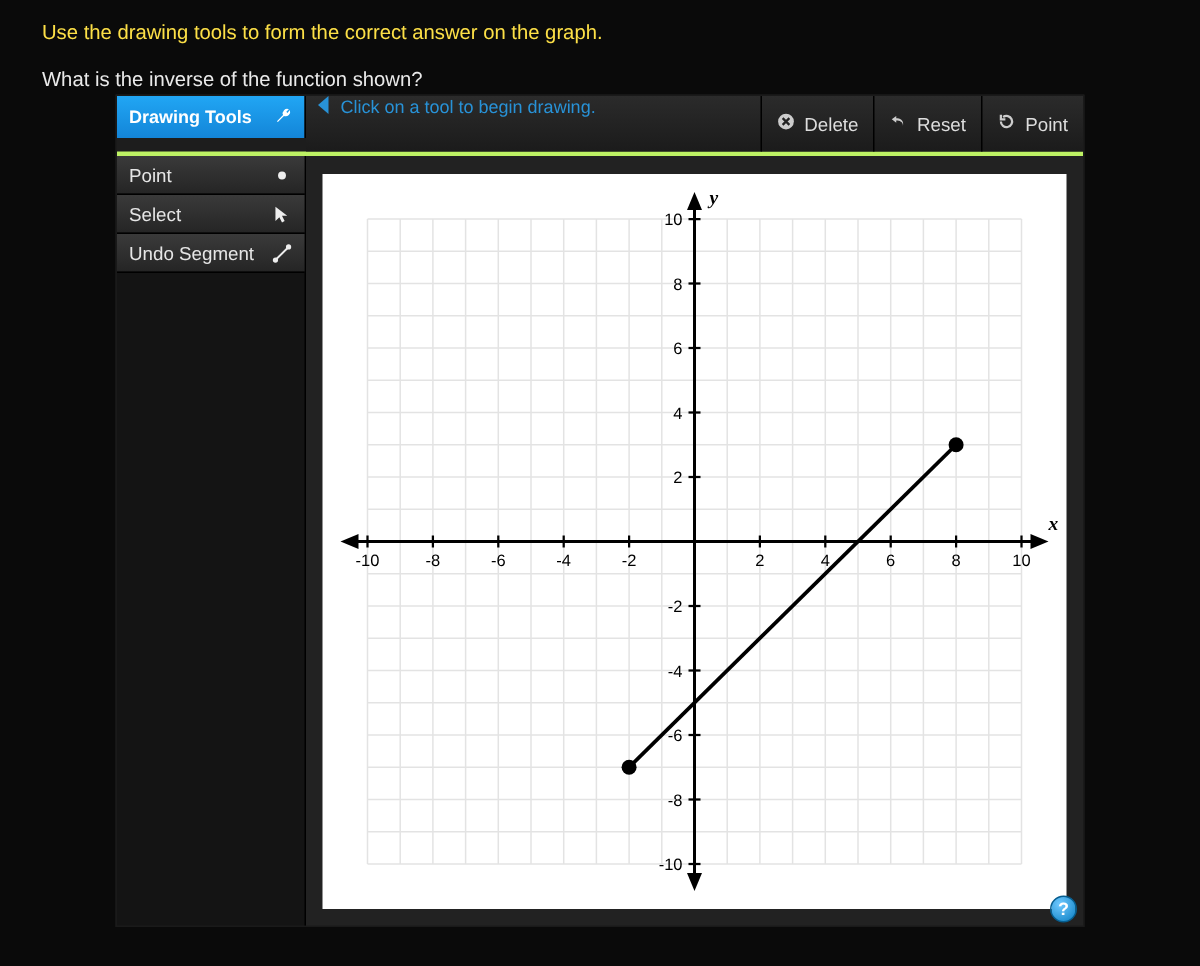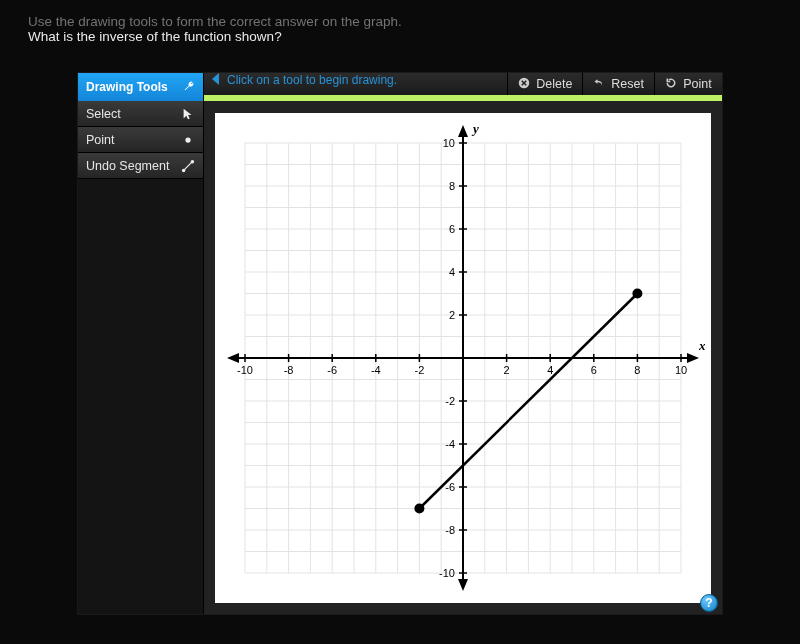--- a/index.html
+++ b/index.html
@@ -1,27 +1,27 @@
 <!DOCTYPE html>
 <html><head>
 <meta charset="utf-8">
 <style>
   *{box-sizing:border-box;margin:0;padding:0}
   body{background:#0a0a0a;font-family:Arial,Helvetica,sans-serif;color:#e9e9e9;width:800px;height:644px;overflow:hidden}
   .page{padding:14px 28px 0 28px}
-  .instr{font-size:13.5px;color:#737373;}
-  .q{font-size:13.5px;color:#eaeaea;margin-bottom:28px}
+  .instr{font-size:13.5px;color:#fde047;margin-bottom:16px}
+  .q{font-size:13.5px;color:#eaeaea;margin-bottom:3px}
   .widget{width:646px;margin:0 auto;border:1px solid #1a1a1a;background:#1b1b1b}
-  .topbar{display:flex;height:28px;background:#1d1d1d;border-bottom:6px solid #bef264}
+  .topbar{display:flex;height:40px;background:#1d1d1d;border-bottom:3px solid #bef264}
   .dt-head{width:126px;height:28px;background:linear-gradient(#21a6f4,#1385d8);color:#fff;font-weight:bold;font-size:12px;display:flex;align-items:center;padding:0 8px;justify-content:space-between;border-right:1px solid #000}
   .dt-head svg{width:12px;height:12px}
   .hint{flex:1;display:flex;align-items:flex-start;color:#2892d7;font-size:12px;padding-left:4px;background:linear-gradient(#2b2b2b,#1b1b1b)}
   .hint .tri{width:0;height:0;border-top:6px solid transparent;border-bottom:6px solid transparent;border-right:7px solid #2892d7;margin-right:8px;margin-left:4px}
   .btns{display:flex;background:linear-gradient(#2b2b2b,#1b1b1b)}
-  .tbtn{display:flex;align-items:center;justify-content:center;gap:6px;color:#ddd;font-size:12.5px;border-left:1px solid #000;min-width:68px;padding:0 10px;cursor:pointer}
+  .tbtn{display:flex;align-items:center;justify-content:space-between;gap:6px;color:#ddd;font-size:12.5px;border-left:1px solid #000;min-width:68px;padding:0 10px;cursor:pointer}
   .tbtn svg{width:12px;height:12px}
   .body{display:flex;height:513px}
   .tools{width:126px;background:#141414;border-right:1px solid #000}
   .tool{height:26px;background:linear-gradient(#3a3a3a,#252525);color:#e6e6e6;font-size:12.5px;display:flex;align-items:center;justify-content:space-between;padding:0 8px;border-bottom:1px solid #000;cursor:pointer}
   .tool .ico{width:14px;display:flex;justify-content:center;align-items:center}
   .canvas{flex:1;background:#222;display:flex;align-items:center;justify-content:center;padding:10px;position:relative}
   .helpbtn{position:absolute;right:4px;bottom:2px;width:18px;height:18px;border-radius:50%;background:radial-gradient(circle at 35% 30%,#6fc9ff,#0a7ec2);color:#fff;font-size:12px;font-weight:bold;display:flex;align-items:center;justify-content:center;cursor:pointer;border:1px solid #065d8e}
   svg.plot{background:#fff;display:block}
 </style>
 </head>
@@ -65,32 +65,32 @@
                 <path d="M3 2v4h4" fill="none"></path>
               </svg></span>
           <span>Point</span>
         </div>
       </div>
     </div>
 
     <div class="body">
       <div class="tools">
         <div class="tool">
+          <span>Point</span>
+          <span class="ico">
+              <svg viewBox="0 0 16 16" fill="#eee">
+                <circle cx="8" cy="8" r="3"></circle>
+              </svg>
+            </span>
+        </div>
+        <div class="tool">
           <span>Select</span>
           <span class="ico">
               <svg viewBox="0 0 16 16" fill="#eee">
                 <path d="M3 2l0 11 3-3 2 4 2-1-2-4 4 0z"></path>
-              </svg>
-            </span>
-        </div>
-        <div class="tool">
-          <span>Point</span>
-          <span class="ico">
-              <svg viewBox="0 0 16 16" fill="#eee">
-                <circle cx="8" cy="8" r="3"></circle>
               </svg>
             </span>
         </div>
         <div class="tool">
           <span>Undo Segment</span>
           <span class="ico">
               <svg viewBox="0 0 16 16">
                 <circle cx="3" cy="13" r="2" fill="#eee"></circle>
                 <circle cx="13" cy="3" r="2" fill="#eee"></circle>
                 <line x1="3" y1="13" x2="13" y2="3" stroke="#eee" stroke-width="1.5"></line>

